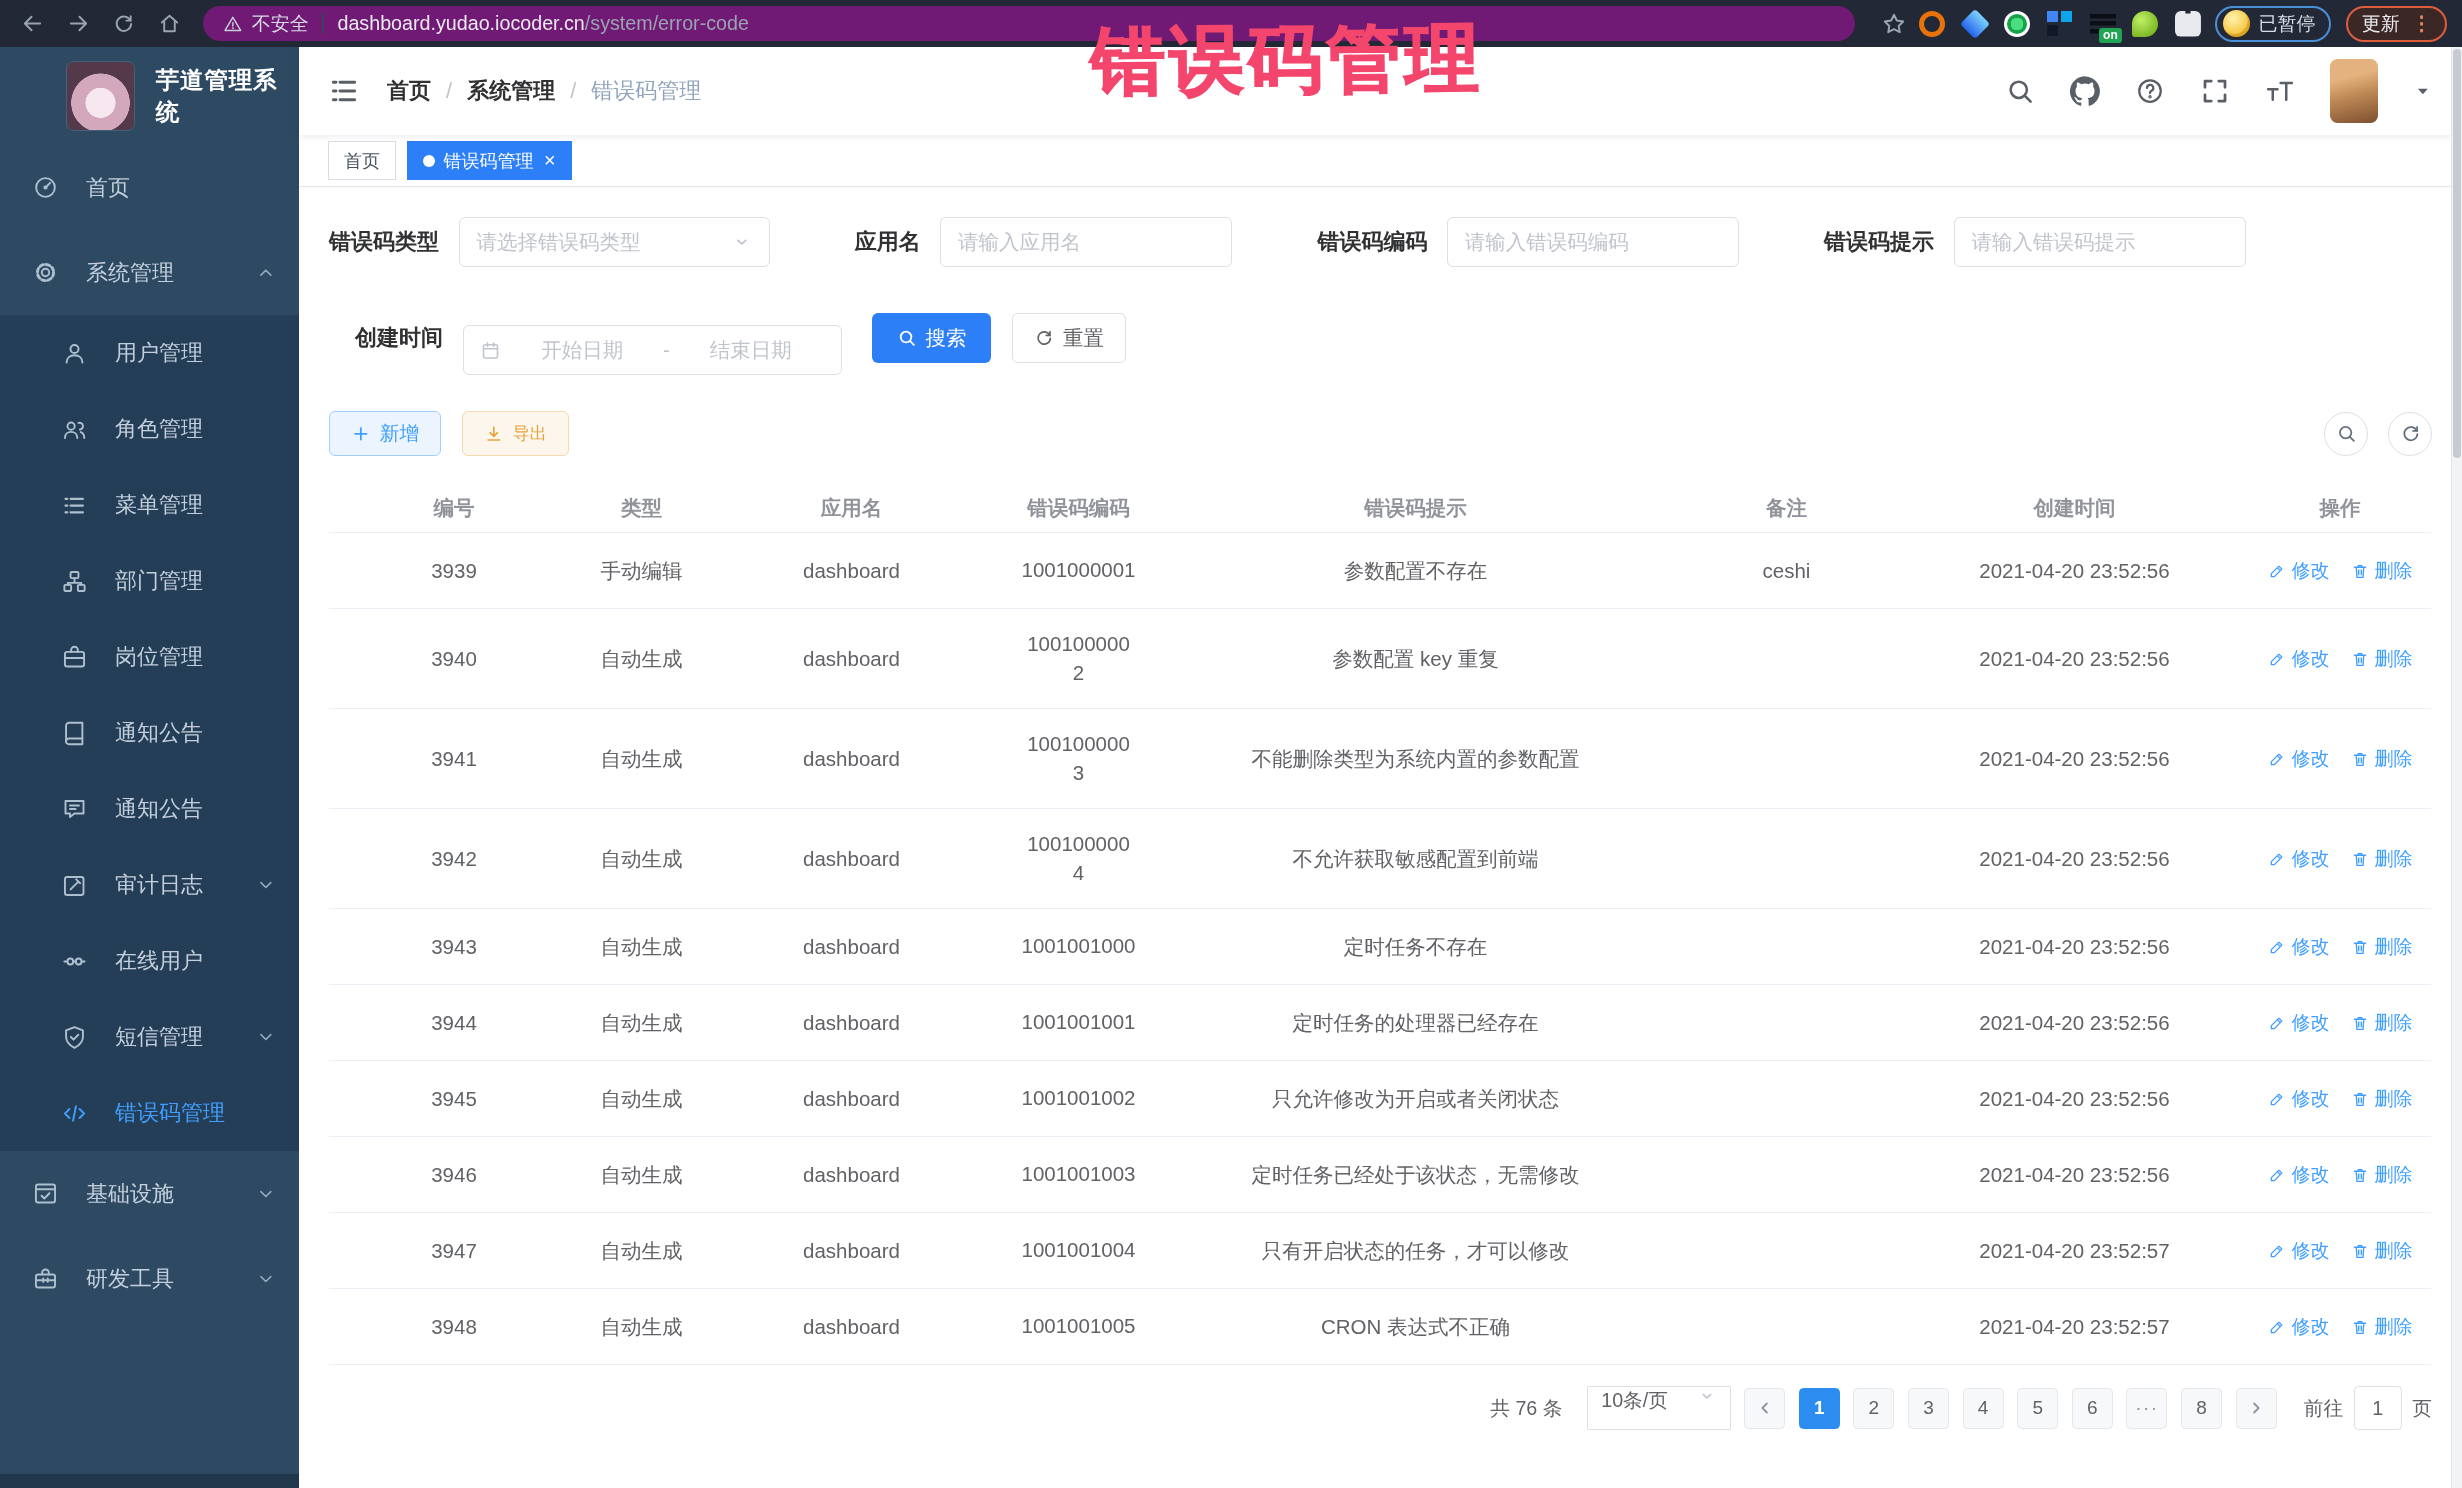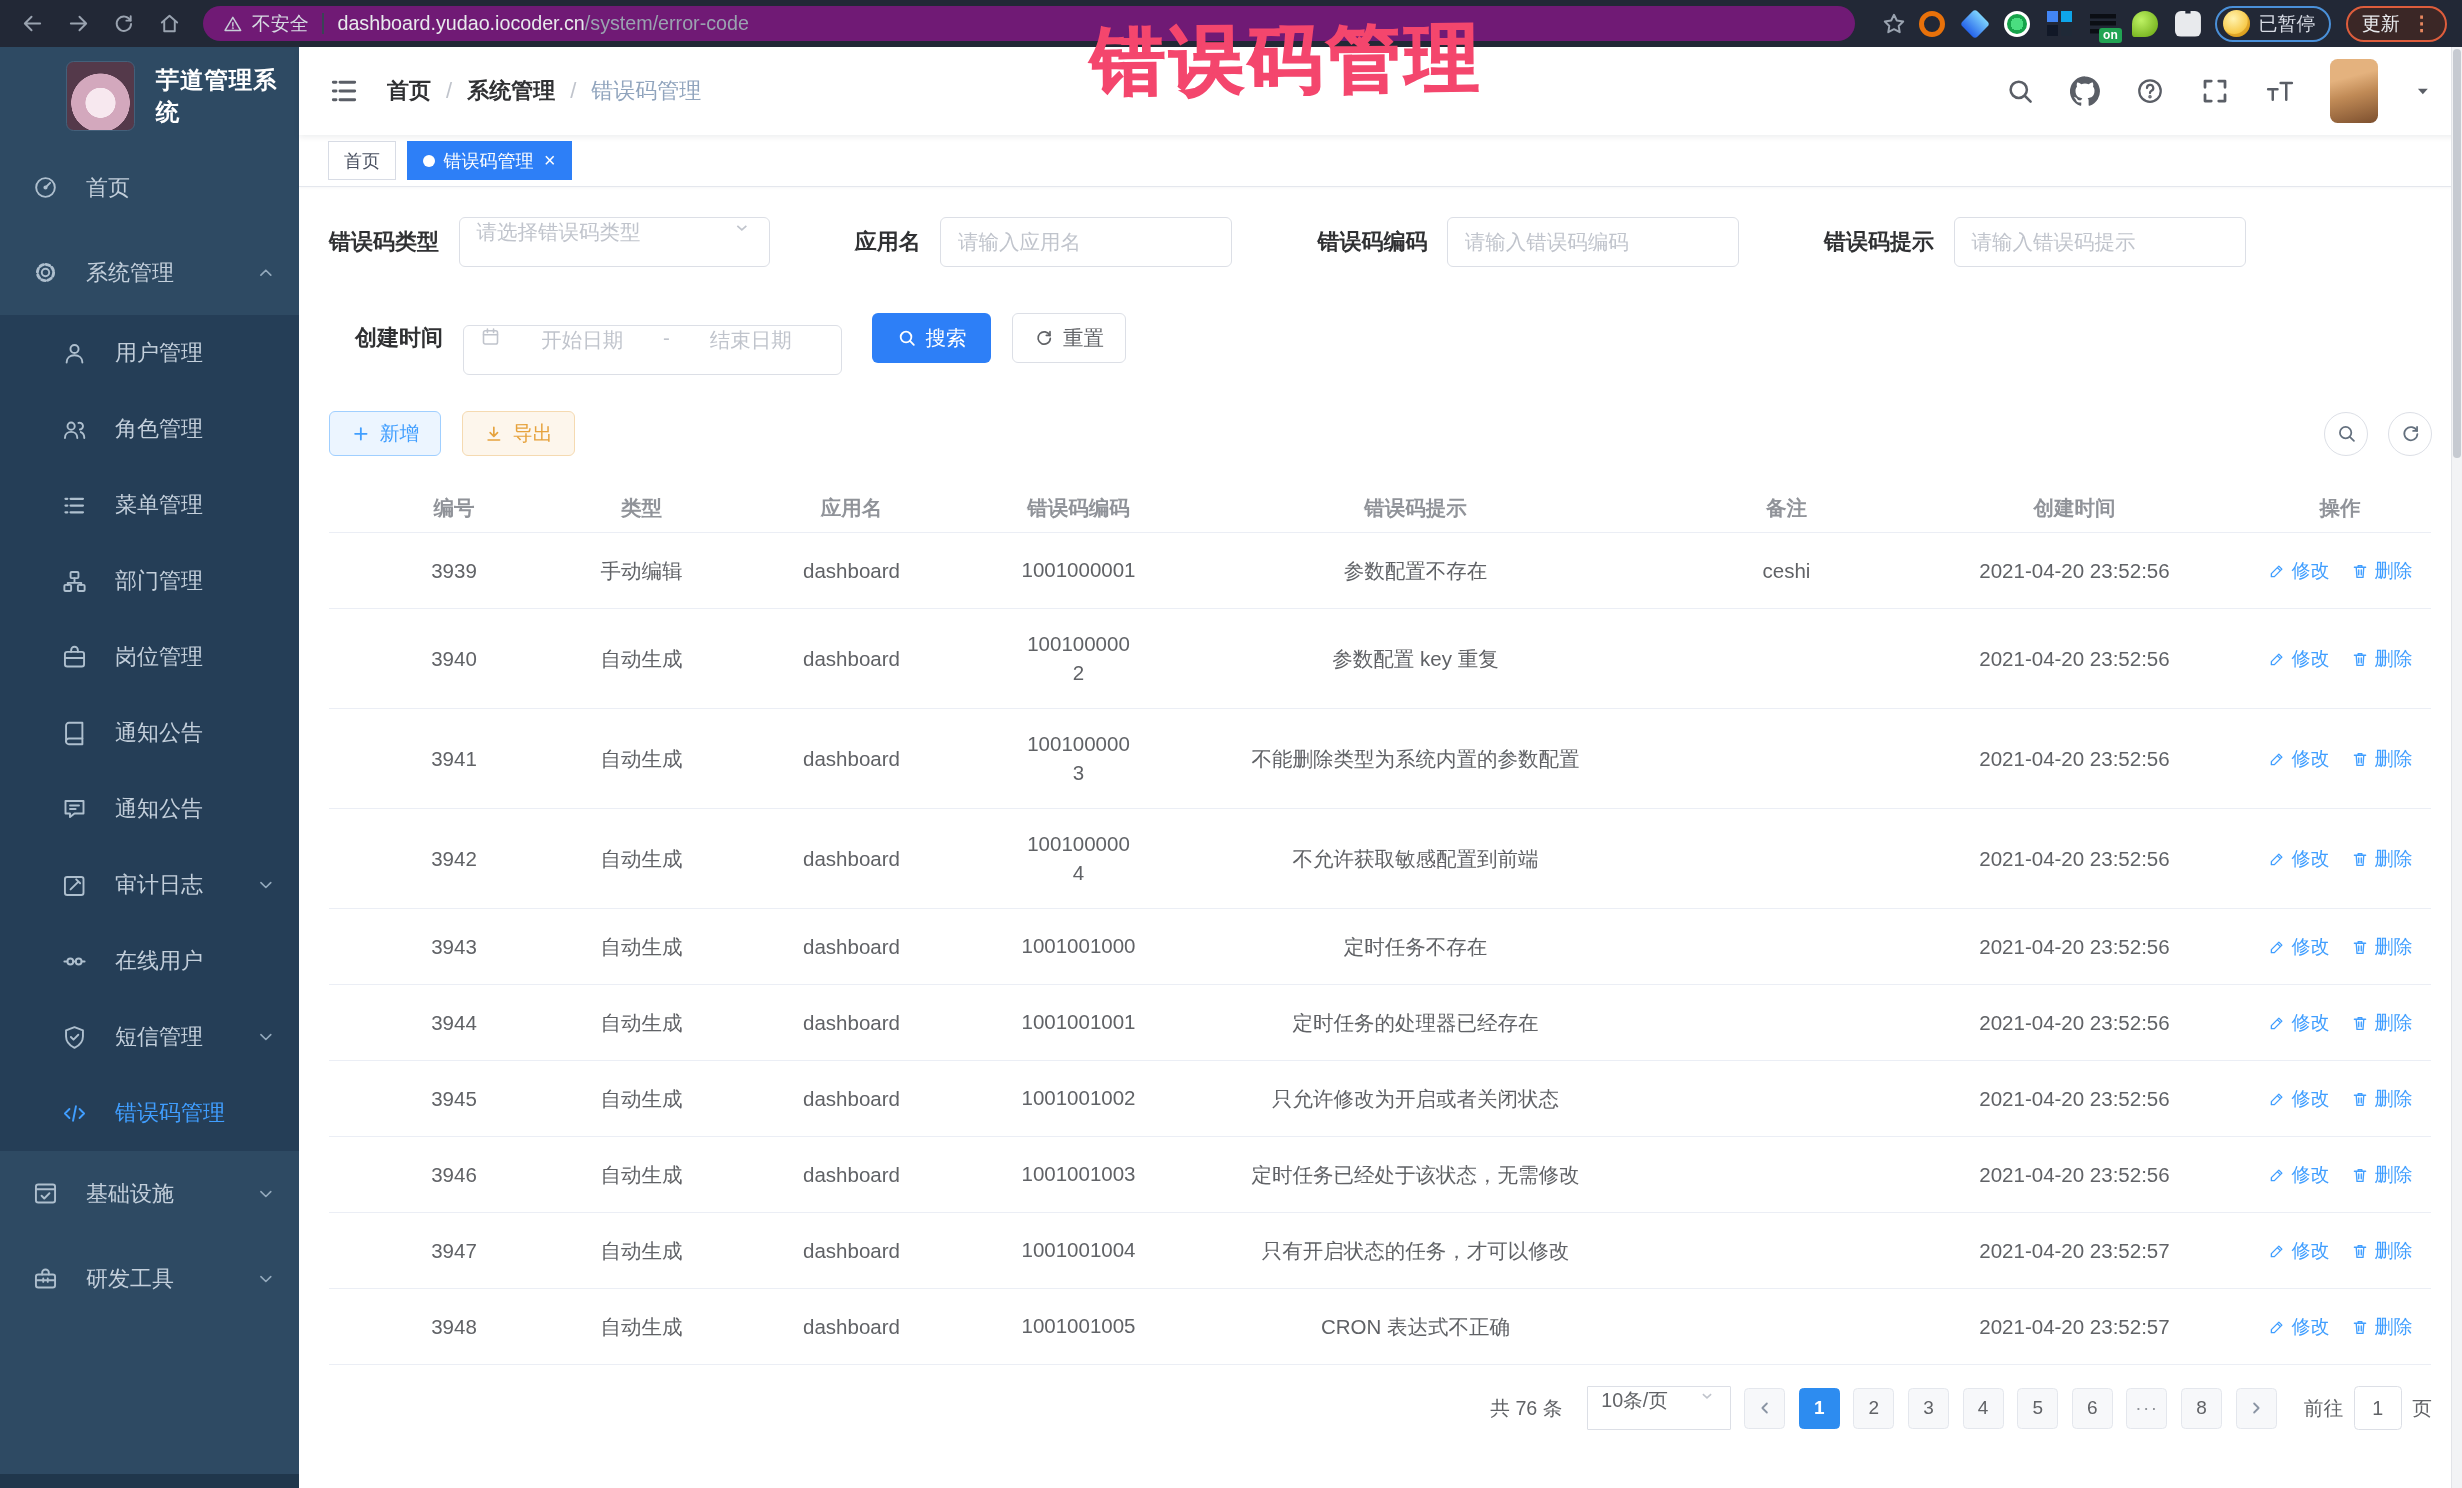--- a/index.html
+++ b/index.html
@@ -77,39 +77,39 @@
   .tag.active { background:#2d7ff7; border-color:#2d7ff7; color:#fff; }
   .tag-dot { width:12px; height:12px; border-radius:50%; background:#fff; }
   .tag-close { font-size:19.7px; line-height:1; margin-left:1.5px; cursor:pointer; }
 
   
   .content { flex:1; padding:30px 30px 0; position:relative; }
   .filter-row { display:flex; align-items:center; }
   .fgroup { display:flex; align-items:center; margin-right:85px; }
   .flabel { font-size:22px; font-weight:700; color:#303133; margin-right:19.7px; white-space:nowrap; }
   .flabel-fixed { width:114px; text-align:right; }
-  .control { height:50px; border:0.8px solid #dcdfe6; border-radius:6px; background:#fff; display:flex; padding:0 16.7px; font-size:20.5px; color:#c0c4cc; }
+  .control { height:50px; border:0.8px solid #dcdfe6; border-radius:6px; background:#fff; display:flex; align-items:center; padding:0 16.7px; font-size:20.5px; color:#c0c4cc; }
   .select { width:311px; justify-content:space-between; cursor:pointer; }
   .sel-caret { width:19.7px; height:19.7px; color:#c0c4cc; }
   .tinput { width:292px; }
   .tinput input { border:none; outline:none; width:100%; font-size:20.5px; color:#606266; font-family:"Liberation Sans", sans-serif; background:transparent; }
   .tinput input::placeholder { color:#c0c4cc; }
   .row2 { margin-top:33px; }
   .date-range { width:379px; gap:7.6px; cursor:pointer;margin-top:25px; }
   .cal-icon { width:21px; height:21px; color:#c0c4cc; flex-shrink:0; }
   .dr-ph { flex:1; text-align:center; white-space:nowrap; }
   .dr-sep { color:#c0c4cc; }
   .btn { display:flex; align-items:center; justify-content:center; gap:9px; border-radius:6px; font-size:20.5px; cursor:pointer; border:0.8px solid transparent; white-space:nowrap; }
   .btn .icon { width:19.7px; height:19.7px; }
   .btn-search { height:50px; padding:0 24px; background:#2d7ff7; color:#fff; margin-left:30px; }
   .btn-reset { height:50px; padding:0 21px; background:#fff; border-color:#dcdfe6; color:#606266; margin-left:21px; }
 
   .toolbar { display:flex; align-items:center; margin-top:36px; }
   .btn-add { height:45px; padding:0 21px; background:#ecf5ff; border-color:#a0cfff; color:#409eff; font-size:19.7px; }
-  .btn-export { height:45px; padding:0 21px; background:#fdf6ec; border-color:#f5dab1; color:#e6a23c; font-size:20px; margin-left:21px;font-family:Liberation Serif, serif; }
+  .btn-export { height:45px; padding:0 21px; background:#fdf6ec; border-color:#f5dab1; color:#e6a23c; font-size:17px; margin-left:21px;font-family:Liberation Serif, serif; }
   .toolbar-right { margin-left:auto; display:flex; gap:19.7px; }
   .circle-btn { width:44px; height:44px; border-radius:50%; border:0.8px solid #dcdfe6; background:#fff; color:#64707e; display:flex; align-items:center; justify-content:center; cursor:pointer; }
   .circle-btn .icon { width:21px; height:21px; }
 
   
   .table { margin-top:27px; width:2102px; font-size:20.5px; color:#606266; }
   .thead-row, .tr { display:grid; grid-template-columns:250px 125px 295px 159px 515px 227px 349px 182px; align-items:center; }
   .thead-row { height:50px; border-bottom:0.8px solid #ebeef5; color:#909399; font-weight:600; }
   .th, .td { text-align:center; padding:0 7.6px; }
   .tr { min-height:76px; border-bottom:0.8px solid #ebeef5; }

